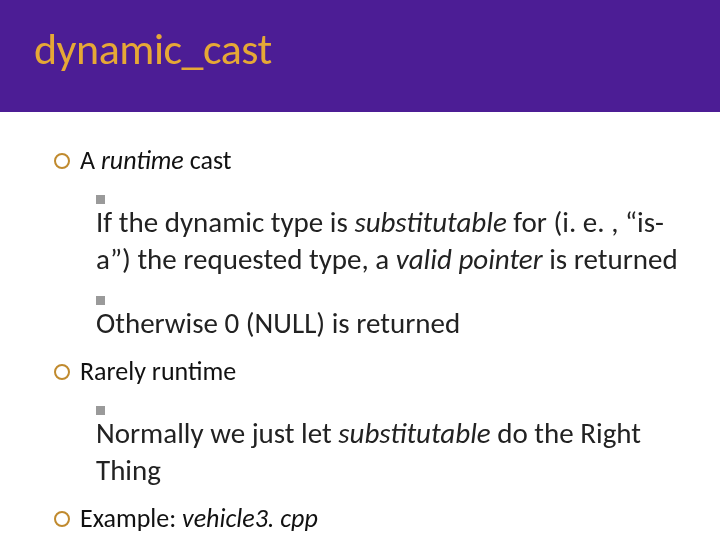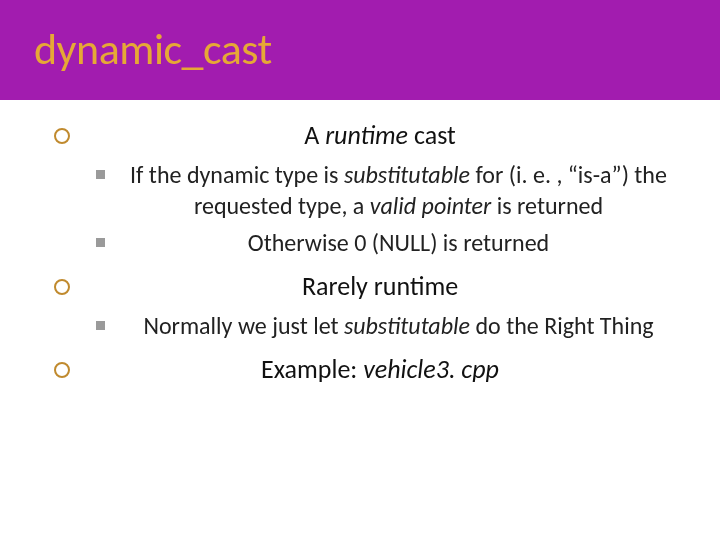--- a/index.html
+++ b/index.html
@@ -4,59 +4,59 @@
 <style>
   * { margin: 0; padding: 0; box-sizing: border-box; }
   body {
     width: 720px;
     height: 540px;
     background: #ffffff;
     font-family: "Segoe UI", "Calibri", Arial, sans-serif;
     overflow: hidden;
   }
   .title-bar {
-    background: #a21caf;
-    height: 100px;
+    background: #4c1d95;
+    height: 112px;
     padding: 22px 34px 0 34px;
   }
   .title {
     color: #e6a836;
     font-size: 44px;
     font-weight: 400;
     letter-spacing: -0.5px;
   }
   .content {
-    padding: 19px 40px 0 54px;
+    padding: 32px 40px 0 54px;
     color: #111;
-    text-align: center;
   }
   .lvl1 {
     font-size: 26px;
     line-height: 1.3;
     margin-bottom: 2px;
     display: flex;
     align-items: flex-start;
   }
   .lvl1 .bullet {
     display: inline-block;
     width: 16px;
     height: 16px;
     border: 2px solid #c08a2e;
     border-radius: 50%;
     margin-right: 10px;
     margin-top: 9px;
     flex-shrink: 0;
   }
   .lvl2 {
-    font-size: 24px;
+    font-size: 29px;
     line-height: 1.3;
     margin: 6px 0 6px 42px;
     display: flex;
     align-items: flex-start;
     color: #222;
+    flex-direction: column;
   }
   .lvl2 .bullet {
     display: inline-block;
     width: 9px;
     height: 9px;
     background: #9a9a9a;
     margin-right: 12px;
     margin-top: 11px;
     flex-shrink: 0;
   }

